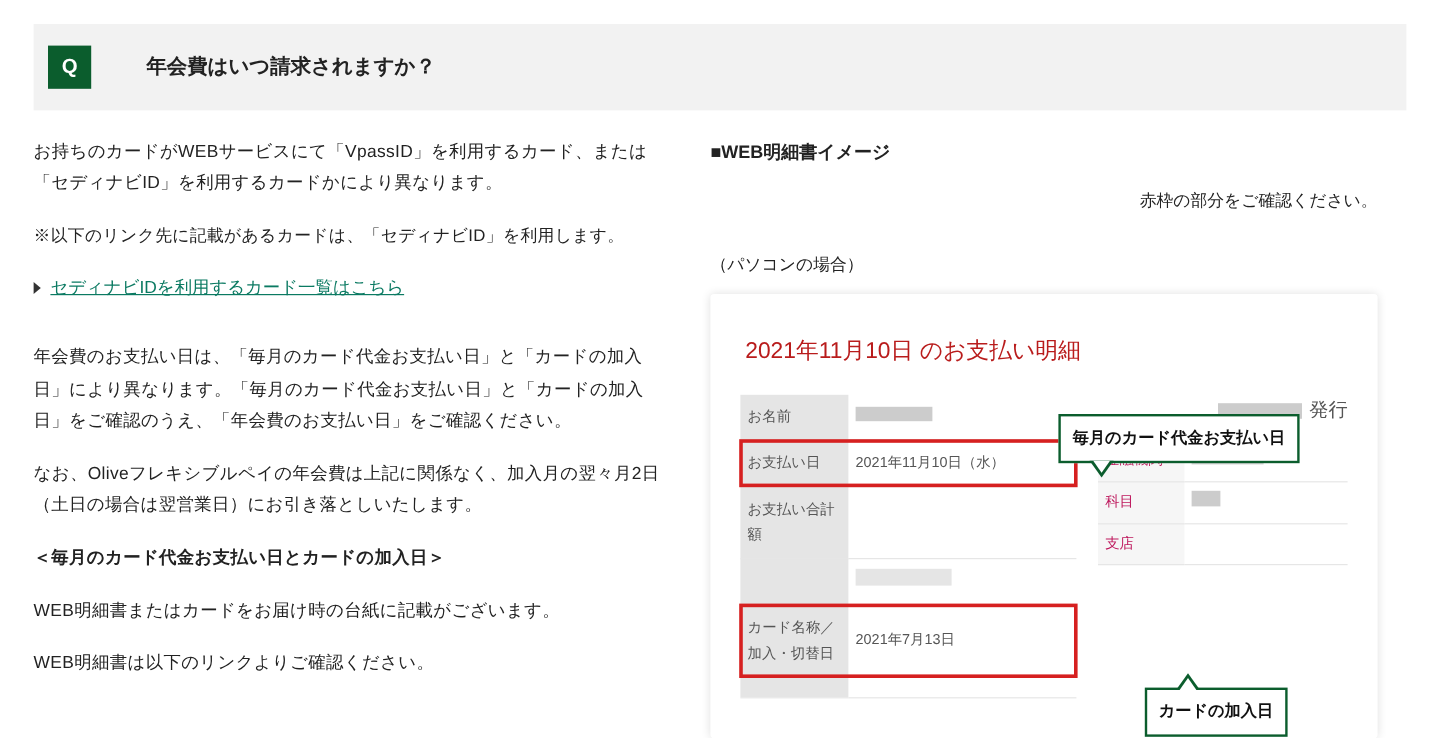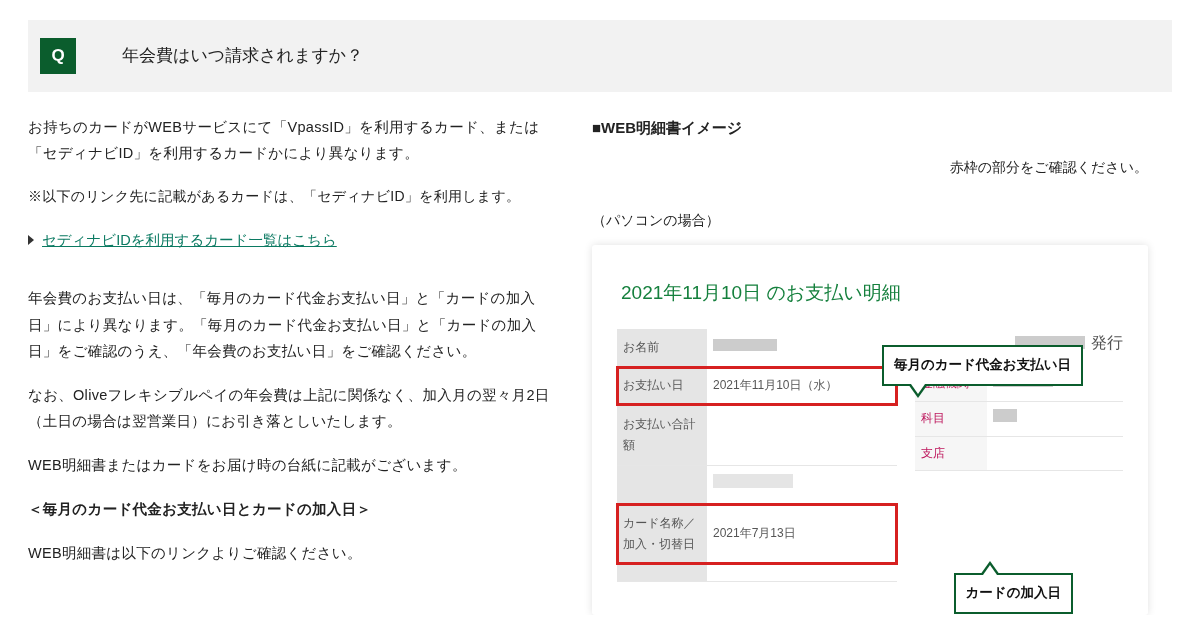--- a/index.html
+++ b/index.html
@@ -25,21 +25,21 @@
     background: #0b5d2d;
     color: #fff;
     display: flex;
     align-items: center;
     justify-content: center;
     font-weight: 700;
     font-size: 17px;
   }
   .q-title {
     margin-left: 46px;
-    font-weight: 400;
+    font-weight: 700;
     font-size: 17px;
     color: #222;
   }
   
   .cols {
     display: flex;
     padding: 22px 28px 0 28px;
   }
   .left  { width: 560px; padding-right: 30px; }
   .right { width: 560px; padding-left: 4px; }
@@ -68,21 +68,21 @@
   .stmt {
     border: 5px solid #fff;
     box-shadow: 0 0 8px rgba(0,0,0,.12);
     border-radius: 3px;
     padding: 20px 20px 28px 20px;
     position: relative;
     font-size: 13px;
     color: #555;
     background:#fff;
   }
-  .stmt-title { font-size: 19px; color:#15803d; margin: 6px 0 18px 4px; }
+  .stmt-title { font-size: 19px; color:#b91c1c; margin: 6px 0 18px 4px; }
   .stmt-flex { display:flex; }
   .stmt-left { flex: 0 0 280px; }
   .stmt-right{ flex: 1; padding-left: 18px; }
 
   .issue-row { display:flex; align-items:center; justify-content:flex-end; margin-bottom:10px; }
   .grey-bar  { background:#ccc; height:13px; display:inline-block; }
   .issue-row .grey-bar { width:70px; margin-right:6px; }
   .issue-row .lbl { font-size:16px; }
 
   .mini-table { width:100%; border-collapse:collapse; margin-top:2px; }
@@ -151,22 +151,22 @@
 
   <div class="left">
     <p class="para">お持ちのカードがWEBサービスにて「VpassID」を利用するカード、または「セディナビID」を利用するカードかにより異なります。</p>
     <p class="para note">※以下のリンク先に記載があるカードは、「セディナビID」を利用します。</p>
     <div class="link-row">
       <span class="tri"></span>
       <a href="#" class="cedyna-link">セディナビIDを利用するカード一覧はこちら</a>
     </div>
     <p class="para">年会費のお支払い日は、「毎月のカード代金お支払い日」と「カードの加入日」により異なります。「毎月のカード代金お支払い日」と「カードの加入日」をご確認のうえ、「年会費のお支払い日」をご確認ください。</p>
     <p class="para">なお、Oliveフレキシブルペイの年会費は上記に関係なく、加入月の翌々月2日（土日の場合は翌営業日）にお引き落としいたします。</p>
+    <p class="para bold">＜毎月のカード代金お支払い日とカードの加入日＞</p>
     <p class="para">WEB明細書またはカードをお届け時の台紙に記載がございます。</p>
-    <p class="para bold">＜毎月のカード代金お支払い日とカードの加入日＞</p>
     <p class="para">WEB明細書は以下のリンクよりご確認ください。</p>
   </div>
 
   <div class="right">
     <h3>■WEB明細書イメージ</h3>
     <p class="sub">赤枠の部分をご確認ください。</p>
     <p class="pc">（パソコンの場合）</p>
 
     <div class="stmt">
       <div class="stmt-title">2021年11月10日 のお支払い明細</div>

